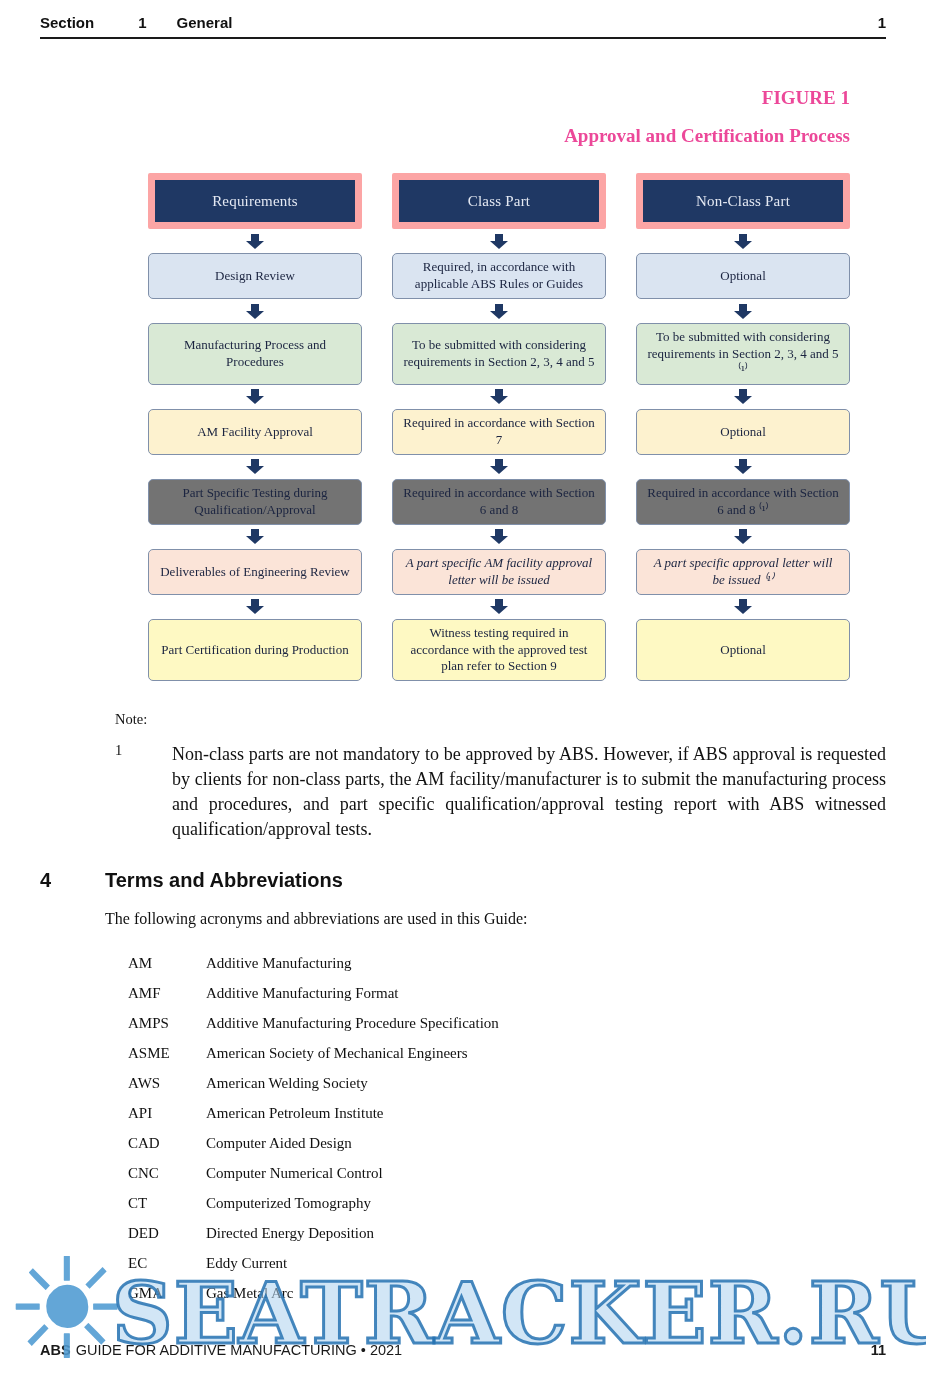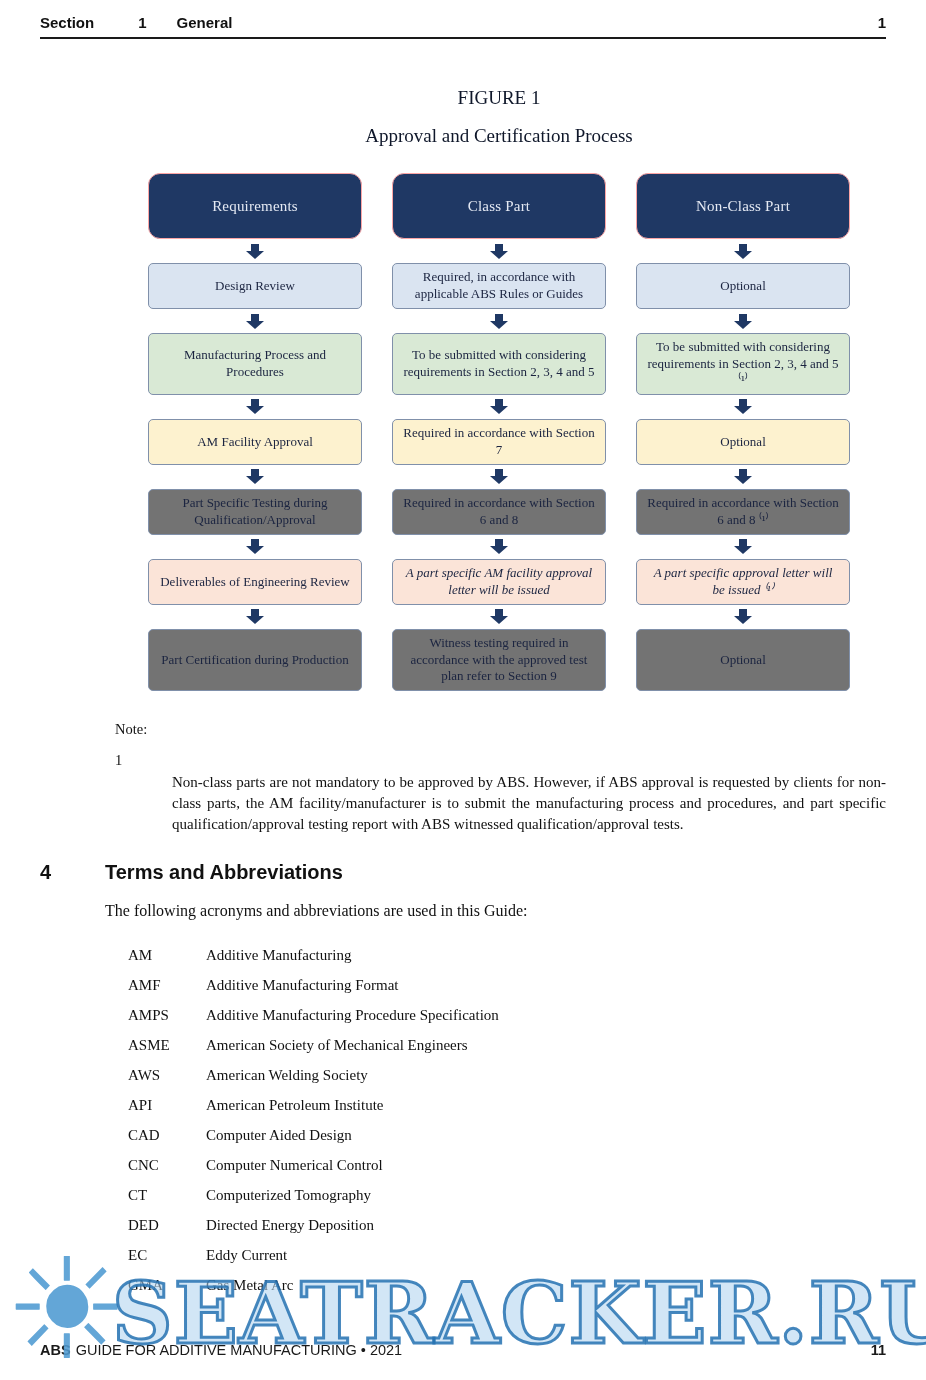--- a/index.html
+++ b/index.html
@@ -18,33 +18,33 @@
     font-family: "Liberation Sans", sans-serif;
     font-weight: bold; font-size: 15px; color: #111;
   }
   .hdr-num { margin-left: 44px; }
   .hdr-title { margin-left: 30px; }
   .spacer { flex: 1; }
   .header-rule { border-bottom: 2.5px solid #1a1a1a; margin-top: 6px; }
 
   
   .figure-wrap { margin-left: 108px; width: 702px; }
-  .figure-label, .figure-title { text-align: center; font-weight: normal; color: #0f172a; }
+  .figure-label, .figure-title { text-align: right; font-weight: bold; color: #ec4899; }
   .figure-label { font-size: 19px; margin-top: 48px; }
   .figure-title { font-size: 19px; margin-top: 16px; }
 
   .flowchart {
     display: grid;
     grid-template-columns: repeat(3, 214px);
     column-gap: 30px;
     margin-top: 26px;
   }
   .fc-header {
-    height: 66px; background: #1f3864; color: #e4e9f3;
-    border: 1px solid #fca5a5; border-radius: 12px;
+    height: 56px; background: #1f3864; color: #e4e9f3;
+    border: 7px solid #fca5a5; border-radius: 2px;
     display: flex; align-items: center; justify-content: center;
     font-size: 15px; letter-spacing: .2px; box-sizing: border-box;
   }
   .arrow-cell { display: flex; justify-content: center; align-items: center; height: 24px; }
   .arrow { position: relative; width: 18px; height: 15px; display: block; }
   .arrow::before {
     content: ""; position: absolute; left: 5px; top: 0;
     width: 8px; height: 7px; background: #1f3864;
   }
   .arrow::after {
@@ -56,29 +56,29 @@
     border: 1px solid #8090aa; border-radius: 5px;
     display: flex; align-items: center; justify-content: center;
     text-align: center; padding: 5px 9px; box-sizing: border-box;
     font-size: 13px; line-height: 1.28; color: #1b2440; min-height: 46px;
   }
   .c-blue   { background: #dae4f1; }
   .c-green  { background: #d9e9d5; }
   .c-yellow { background: #fdf2cf; }
   .c-gray   { background: #737373; }
   .c-peach  { background: #fbe4d8; }
-  .c-slate  { background: #737373; }
+  .c-slate  { background: #fef9c3; }
   .italic { font-style: italic; }
 
   
   .note-block { margin-left: 75px; margin-top: 30px; }
   .note-label { font-size: 14.5px; }
   .note-item { display: flex; margin-top: 14px; }
   .note-num { width: 57px; flex: none; font-size: 14.5px; }
-  .note-text { font-size: 15px; line-height: 1.4; text-align: justify; margin-top: 20px; }
+  .note-text { font-size: 18px; line-height: 1.4; text-align: justify; }
 
   
   .section-heading {
     display: flex; margin-top: 26px;
     font-family: "Liberation Sans", sans-serif;
     font-weight: bold; font-size: 20px; color: #111;
   }
   .sec4-num { width: 65px; flex: none; }
   .intro { margin: 18px 0 0 65px; font-size: 16px; }
 

